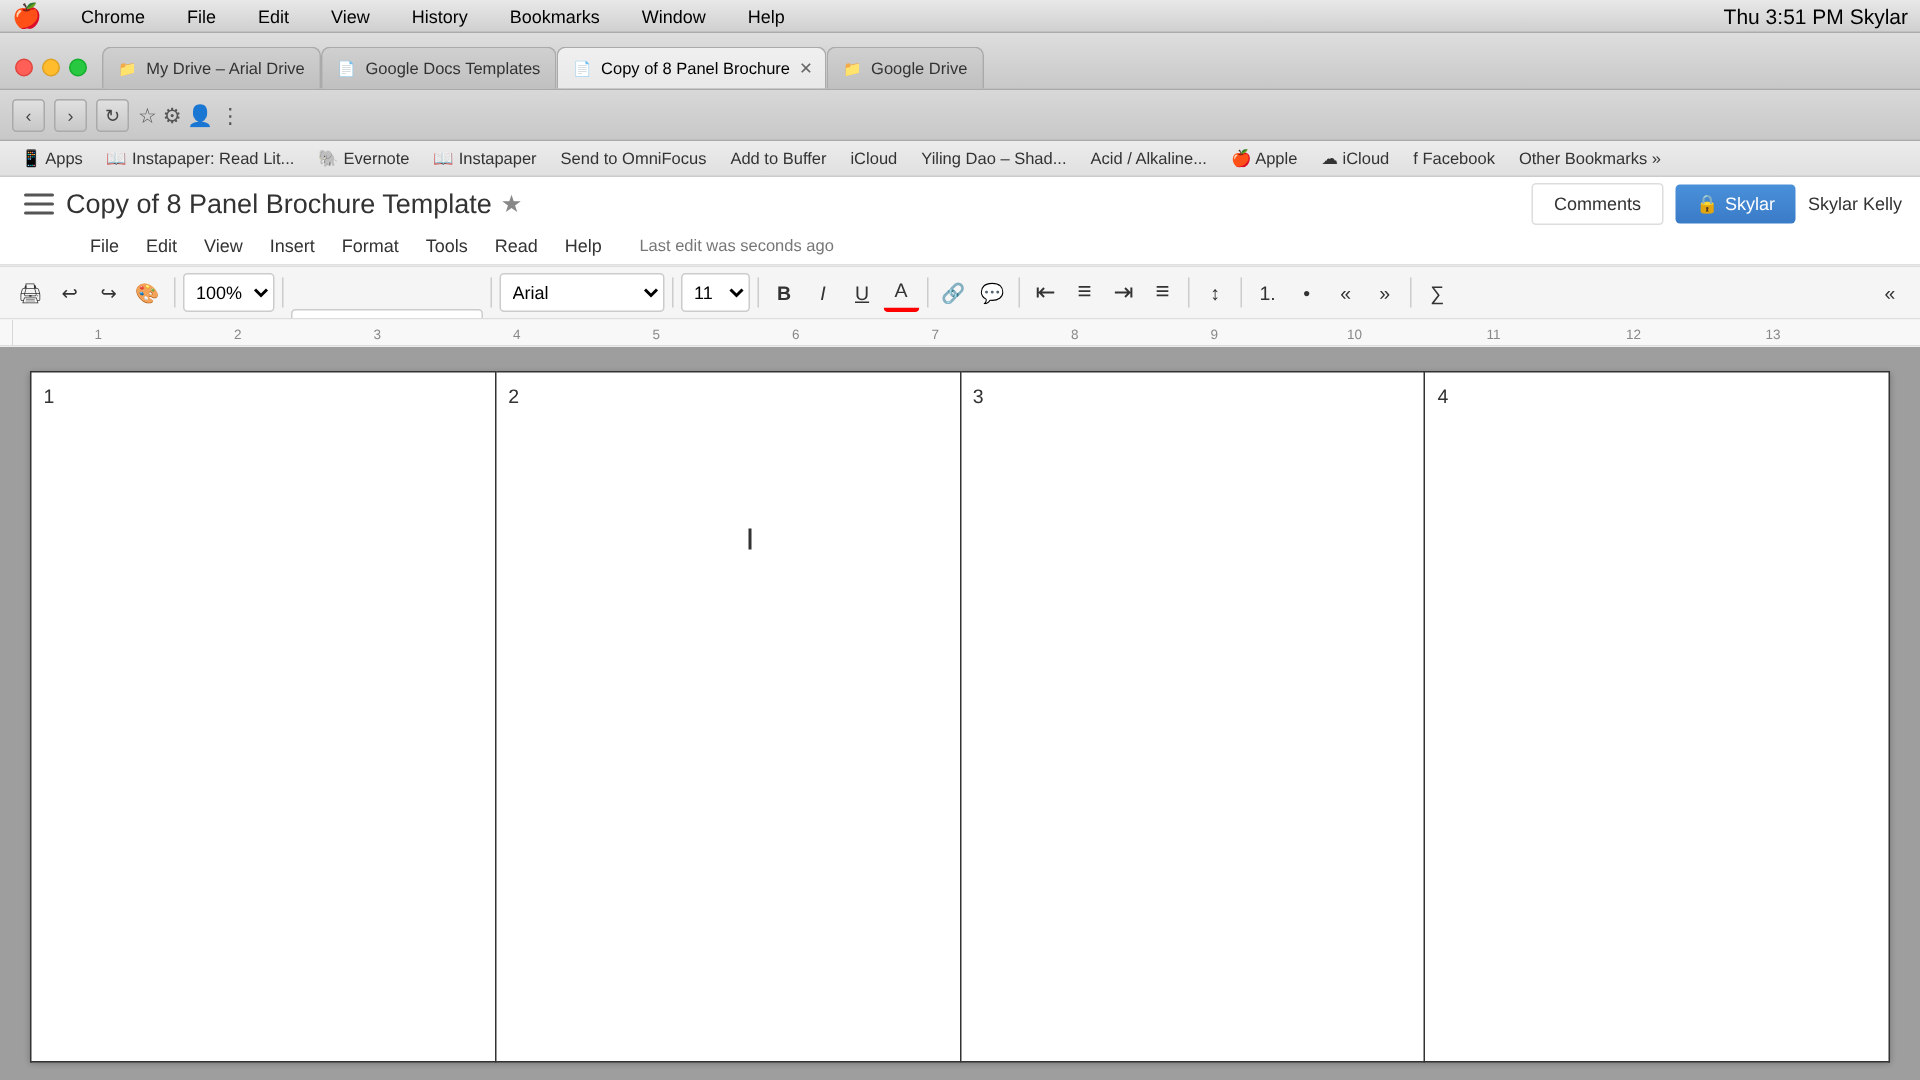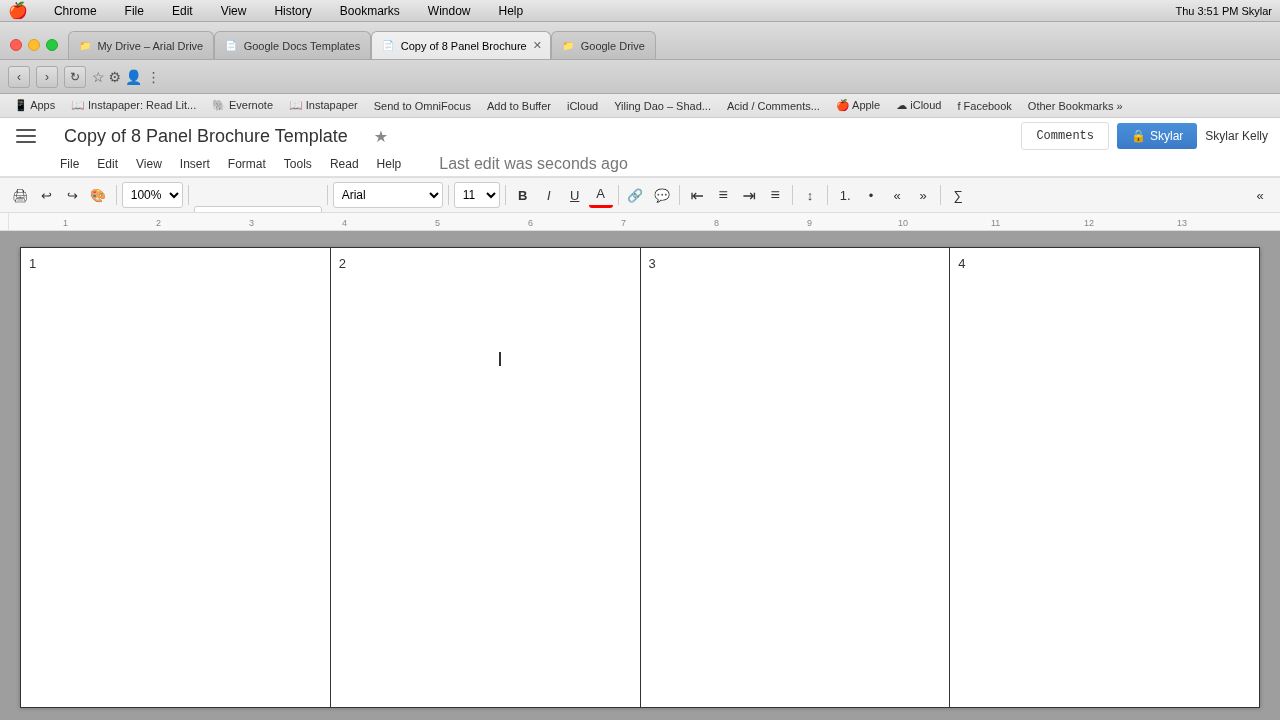--- a/index.html
+++ b/index.html
@@ -12,21 +12,21 @@
       display: flex;
       align-items: center;
       padding: 0 8px;
       border-bottom: 1px solid #aaa;
       font-size: 12px;
       font-weight: 500;
       gap: 16px;
     }
     .mac-menubar .apple { font-size: 16px; margin-right: 4px; }
     .mac-menubar-item { cursor: pointer; padding: 2px 6px; border-radius: 3px; color: #000; }
-    .mac-menubar-right { margin-left: auto; display: flex; align-items: center; gap: 8px; font-size: 11px; }
+    .mac-menubar-right { margin-left: auto; display: flex; align-items: center; gap: 8px; font-size: 14px; }
 
     
     .chrome-titlebar {
       background: linear-gradient(to bottom, #dedede, #c8c8c8);
       height: 38px;
       display: flex;
       align-items: flex-end;
       padding-bottom: 0;
       border-bottom: 1px solid #aaa;
     }
@@ -130,40 +130,40 @@
 
     
     .docs-header {
       background: white;
       padding: 4px 12px 0;
       border-bottom: 1px solid #e0e0e0;
     }
     .docs-title-row {
       display: flex;
       align-items: center;
-      gap: 24px;
+      gap: 4px;
       margin-bottom: 2px;
     }
     .docs-hamburger {
       width: 28px; height: 28px;
       display: flex; flex-direction: column; justify-content: center; gap: 4px;
       padding: 4px; cursor: pointer;
     }
     .hamburger-line { height: 2px; background: #555; border-radius: 1px; }
     .docs-title {
       font-size: 18px;
       color: #333;
       font-weight: 400;
     }
     .docs-star { color: #888; font-size: 16px; cursor: pointer; margin-left: 2px; }
     .docs-user { margin-left: auto; font-size: 12px; color: #333; cursor: pointer; display: flex; align-items: center; gap: 4px; }
     .docs-btns { display: flex; gap: 8px; align-items: center; }
     .docs-comments-btn {
       padding: 6px 14px; background: white; border: 1px solid #ddd; border-radius: 3px;
-      font-size: 12px; color: #333; cursor: pointer; font-family: Liberation Mono, monospace;
+      font-size: 12px; color: #333; cursor: pointer;
     }
     .docs-share-btn {
       padding: 6px 14px;
       background: linear-gradient(to bottom, #4a90d9, #3a7bc8);
       border: none; border-radius: 3px;
       font-size: 12px; color: white; cursor: pointer;
       display: flex; align-items: center; gap: 4px;
     }
 
     
@@ -173,21 +173,21 @@
       gap: 2px;
       padding: 2px 40px;
     }
     .docs-menu-item {
       padding: 3px 8px;
       font-size: 12px;
       color: #333;
       cursor: pointer;
       border-radius: 3px;
     }
-    .docs-last-edit { margin-left: 28px; font-size: 16px; color: #777; }
+    .docs-last-edit { margin-left: 15px; font-size: 11px; color: #777; }
 
     
     .docs-toolbar {
       background: #f5f5f5;
       border-bottom: 1px solid #ddd;
       border-top: 1px solid #ddd;
       height: 36px;
       display: flex;
       align-items: center;
       padding: 0 8px;
@@ -336,21 +336,21 @@
 
 <div class="bookmarks-bar">
   <span class="bookmark-item">📱 Apps</span>
   <span class="bookmark-item">📖 Instapaper: Read Lit...</span>
   <span class="bookmark-item">🐘 Evernote</span>
   <span class="bookmark-item">📖 Instapaper</span>
   <span class="bookmark-item">Send to OmniFocus</span>
   <span class="bookmark-item">Add to Buffer</span>
   <span class="bookmark-item">iCloud</span>
   <span class="bookmark-item">Yiling Dao – Shad...</span>
-  <span class="bookmark-item">Acid / Comments...</span>
+  <span class="bookmark-item">Acid / Alkaline...</span>
   <span class="bookmark-item">🍎 Apple</span>
   <span class="bookmark-item">☁ iCloud</span>
   <span class="bookmark-item">f Facebook</span>
   <span class="bookmark-item">Other Bookmarks »</span>
 </div>
 
 <div class="gdocs-app">
 
   <div class="docs-header">
     <div class="docs-title-row">

